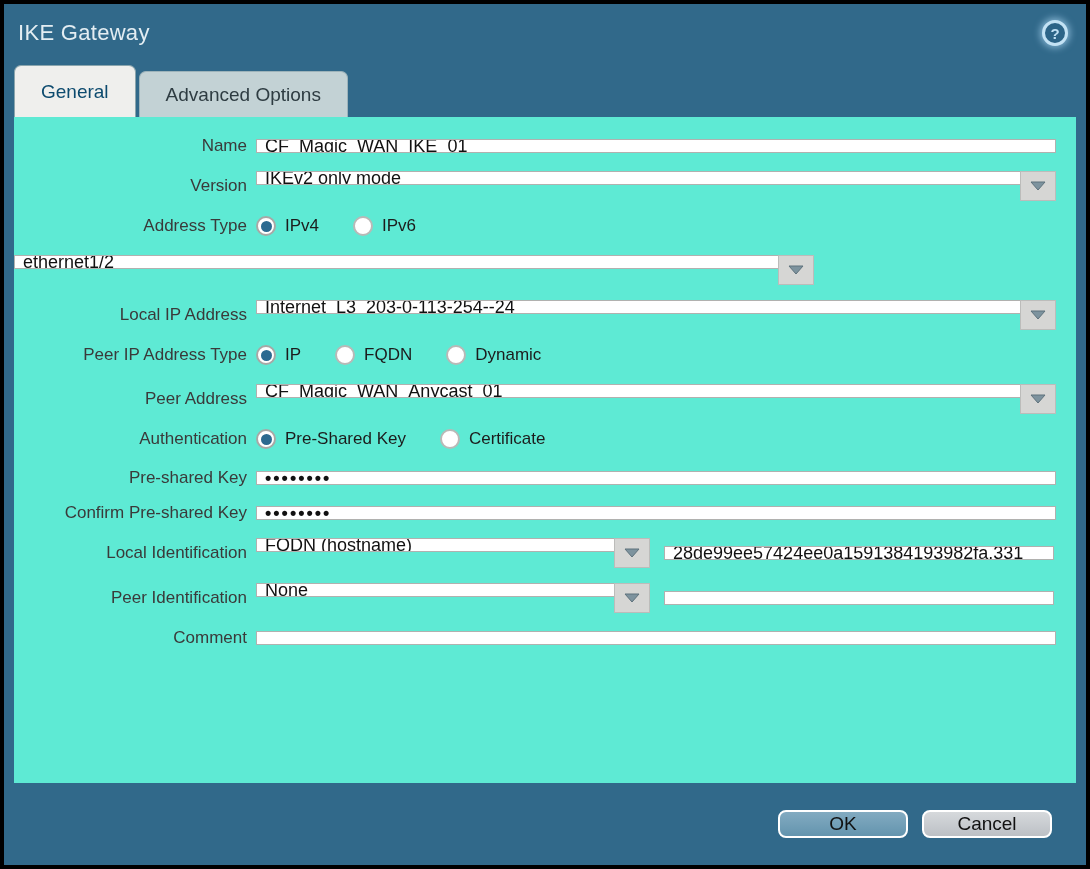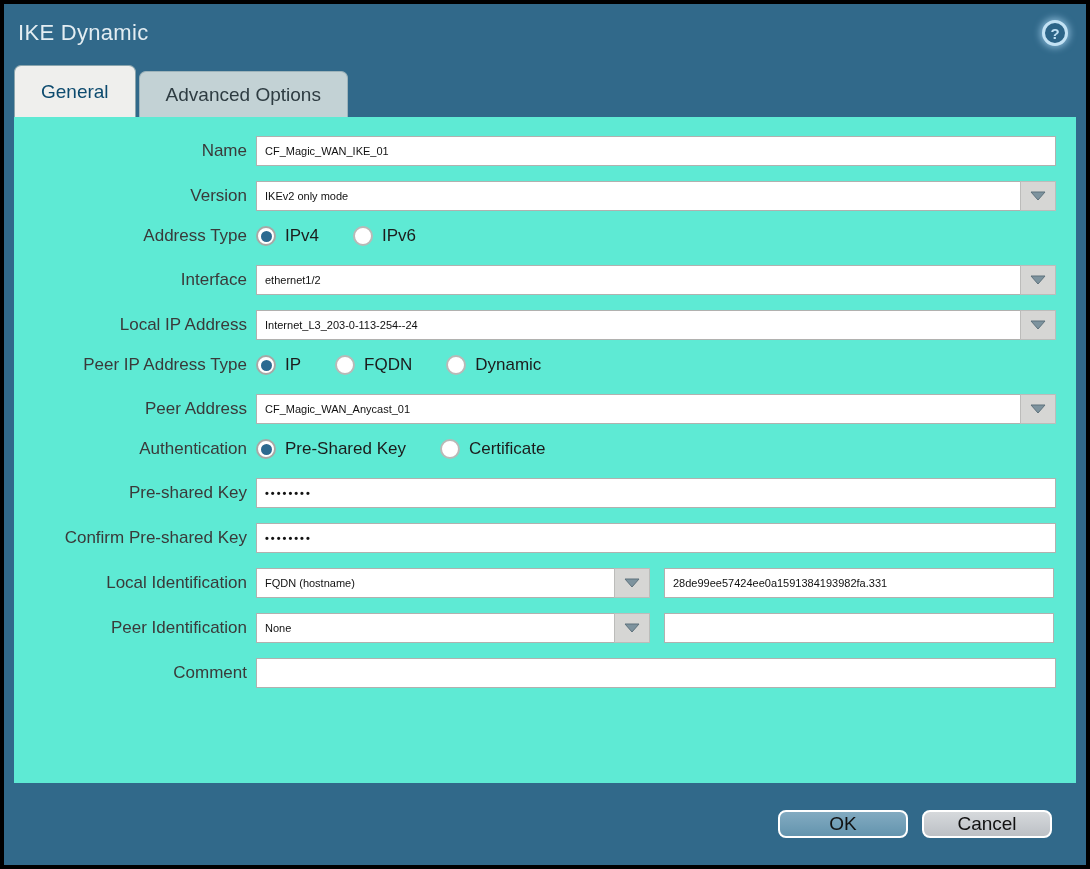--- a/index.html
+++ b/index.html
@@ -73,23 +73,23 @@
   }
   .row.radio-row { margin-top:5px; margin-bottom:19px; }
   .lbl {
     width:242px; flex:0 0 auto;
     text-align:right; padding-right:9px;
     font-size:17px; color:#3a3a3a;
   }
   .fields { display:flex; align-items:center; width:800px; }
 
   input.txt {
-    height:30px; border:1px solid #b1b1af; background:#fff;
+    height:14px; border:1px solid #b1b1af; background:#fff;
     font-family:"Liberation Sans","DejaVu Sans",sans-serif;
-    font-size:11px; color:#111; padding:0 8px; outline:none;
+    font-size:18px; color:#111; padding:0 8px; outline:none;
   }
   .full { width:800px; }
   .combo { display:flex; width:800px; }
   .combo input.txt { flex:1 1 auto; border-right:none; }
   .combo-sm { display:flex; width:394px; flex:0 0 auto; }
   .combo-sm input.txt { flex:1 1 auto; border-right:none; }
   .drop-btn {
     width:36px; height:30px; flex:0 0 auto;
     background:#d6d6d4; border:1px solid #bcbcba;
     display:flex; align-items:center; justify-content:center;
@@ -128,21 +128,21 @@
   }
   .btn-ok { background:linear-gradient(#83abc1,#central 0,#6394ae); background:linear-gradient(#83abc1,#6394ae); }
   .btn-cancel { background:linear-gradient(#d6d9dc,#bcc0c5); }
 </style>
 </head>
 <body>
 
 <div class="dialog">
 
   <div class="titlebar">
-    <div class="title">IKE Dynamic</div>
+    <div class="title">IKE Gateway</div>
     <div class="help-btn">?</div>
   </div>
 
   <div class="tabs">
     <div class="tab active">General</div>
     <div class="tab inactive">Advanced Options</div>
   </div>
 
   <div class="body">
 
@@ -179,21 +179,20 @@
         <div class="radio-item">
           <span class="radio-circle">
               <span class="dot"></span>
             </span>
           <span class="radio-label">IPv6</span>
         </div>
       </div>
     </div>
 
     <div class="row">
-      <div class="lbl">Interface</div>
       <div class="fields">
         <div class="combo">
           <input type="text" class="txt" value="ethernet1/2" style="">
           <div class="drop-btn">
             <svg width="18" height="12" viewBox="0 0 18 12">
                 <polygon points="2,2 16,2 9,10" fill="#7d939e" stroke="#5f727c" stroke-width="1"></polygon>
               </svg>
           </div>
         </div>
       </div>

